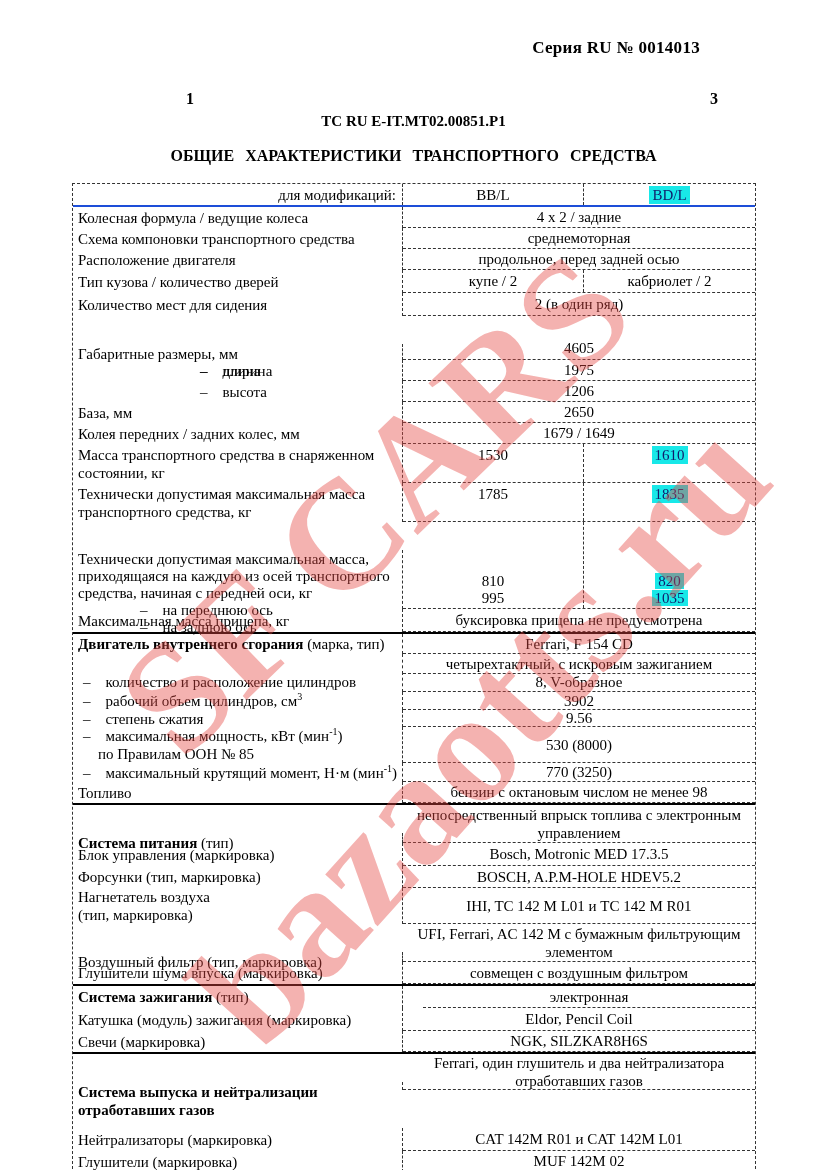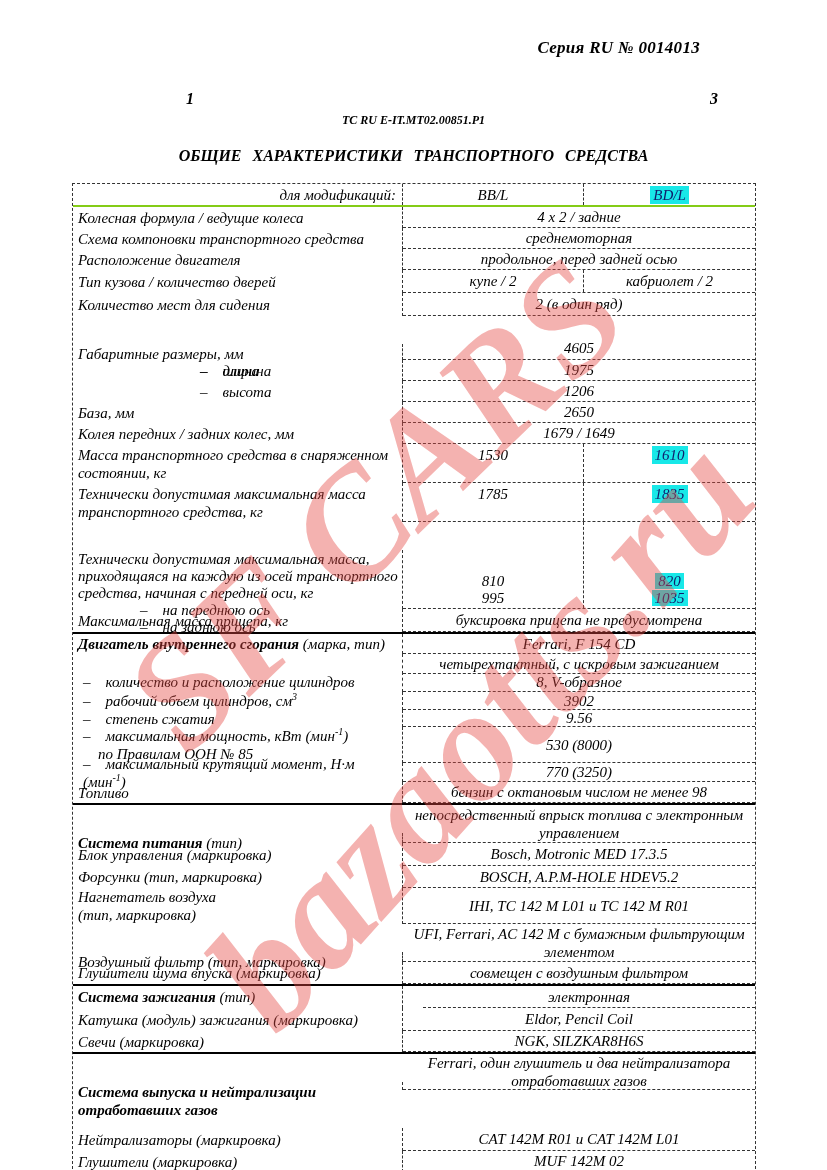--- a/index.html
+++ b/index.html
@@ -1,37 +1,37 @@
 <!DOCTYPE html>
 <html><head>
 <meta charset="utf-8">
 <style>
   html,body{margin:0;padding:0;}
   body{
     width:827px;height:1170px;background:#ffffff;position:relative;overflow:hidden;
     font-family:"Liberation Serif", serif;color:#000;
   }
-  .page{position:absolute;inset:0;font-style:italic;}
+  .page{position:absolute;inset:0;}
   .series{position:absolute;top:38px;right:127px;font-weight:bold;font-size:17px;letter-spacing:.3px;}
   .pageno{position:absolute;font-weight:bold;font-size:16px;}
   .pn1{left:186px;top:90px;}
   .pn3{left:710px;top:90px;}
-  .title{position:absolute;top:113px;left:0;width:827px;text-align:center;font-weight:bold;font-size:12px;}
+  .title{position:absolute;top:113px;left:0;width:827px;text-align:center;font-weight:bold;font-size:15px;}
   .heading{position:absolute;top:147px;left:0;width:827px;text-align:center;font-weight:bold;font-size:16px;word-spacing:7px;}
 
   .veh-table{
     position:absolute;left:72px;top:183px;width:684px;box-sizing:border-box;
     border-left:1px dashed #333;border-right:1px dashed #333;
     border-top:1px dashed #333;border-bottom:2px solid #000;
     font-size:15px;
   }
   .row{display:flex;box-sizing:border-box;align-items:stretch;}
   .row.section{border-top:2px solid #000;}
   .row.hdr .val{border-bottom:none;}
-  .row.hdr{border-bottom:2px solid #84cc16;justify-content:flex-end;}
+  .row.hdr{border-bottom:2px solid #1d4ed8;justify-content:flex-end;}
   .lbl{
     flex:0 0 330px;width:330px;box-sizing:border-box;border-right:1px dashed #333;
     padding:1px 2px 1px 5px;display:flex;flex-direction:column;justify-content:center;
     line-height:18px;
   }
   .lbl.top{justify-content:flex-start;margin-top:28px;}
   .lbl.right{text-align:right;padding-right:6px;}
   .lbl .sub{line-height:17px;}
   .lbl .axhead{line-height:17px;}
   .val{

